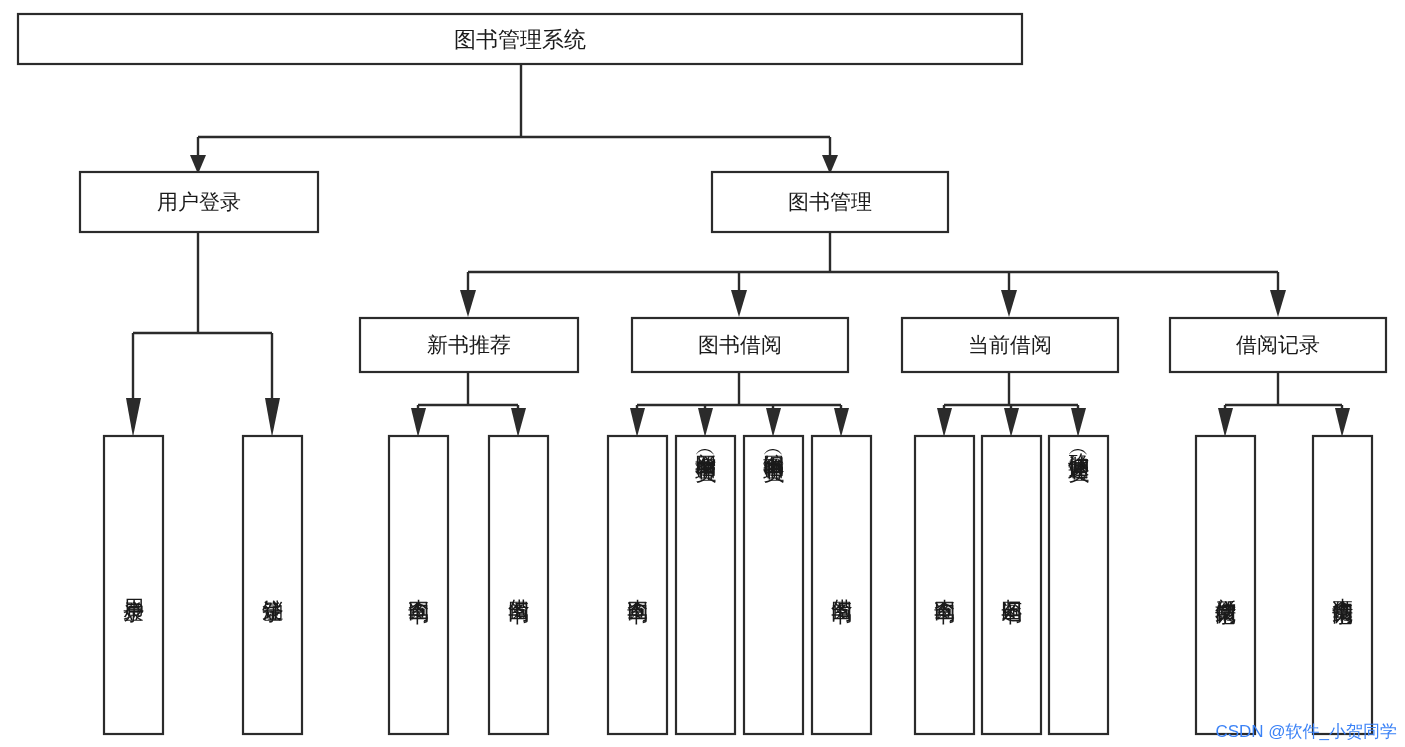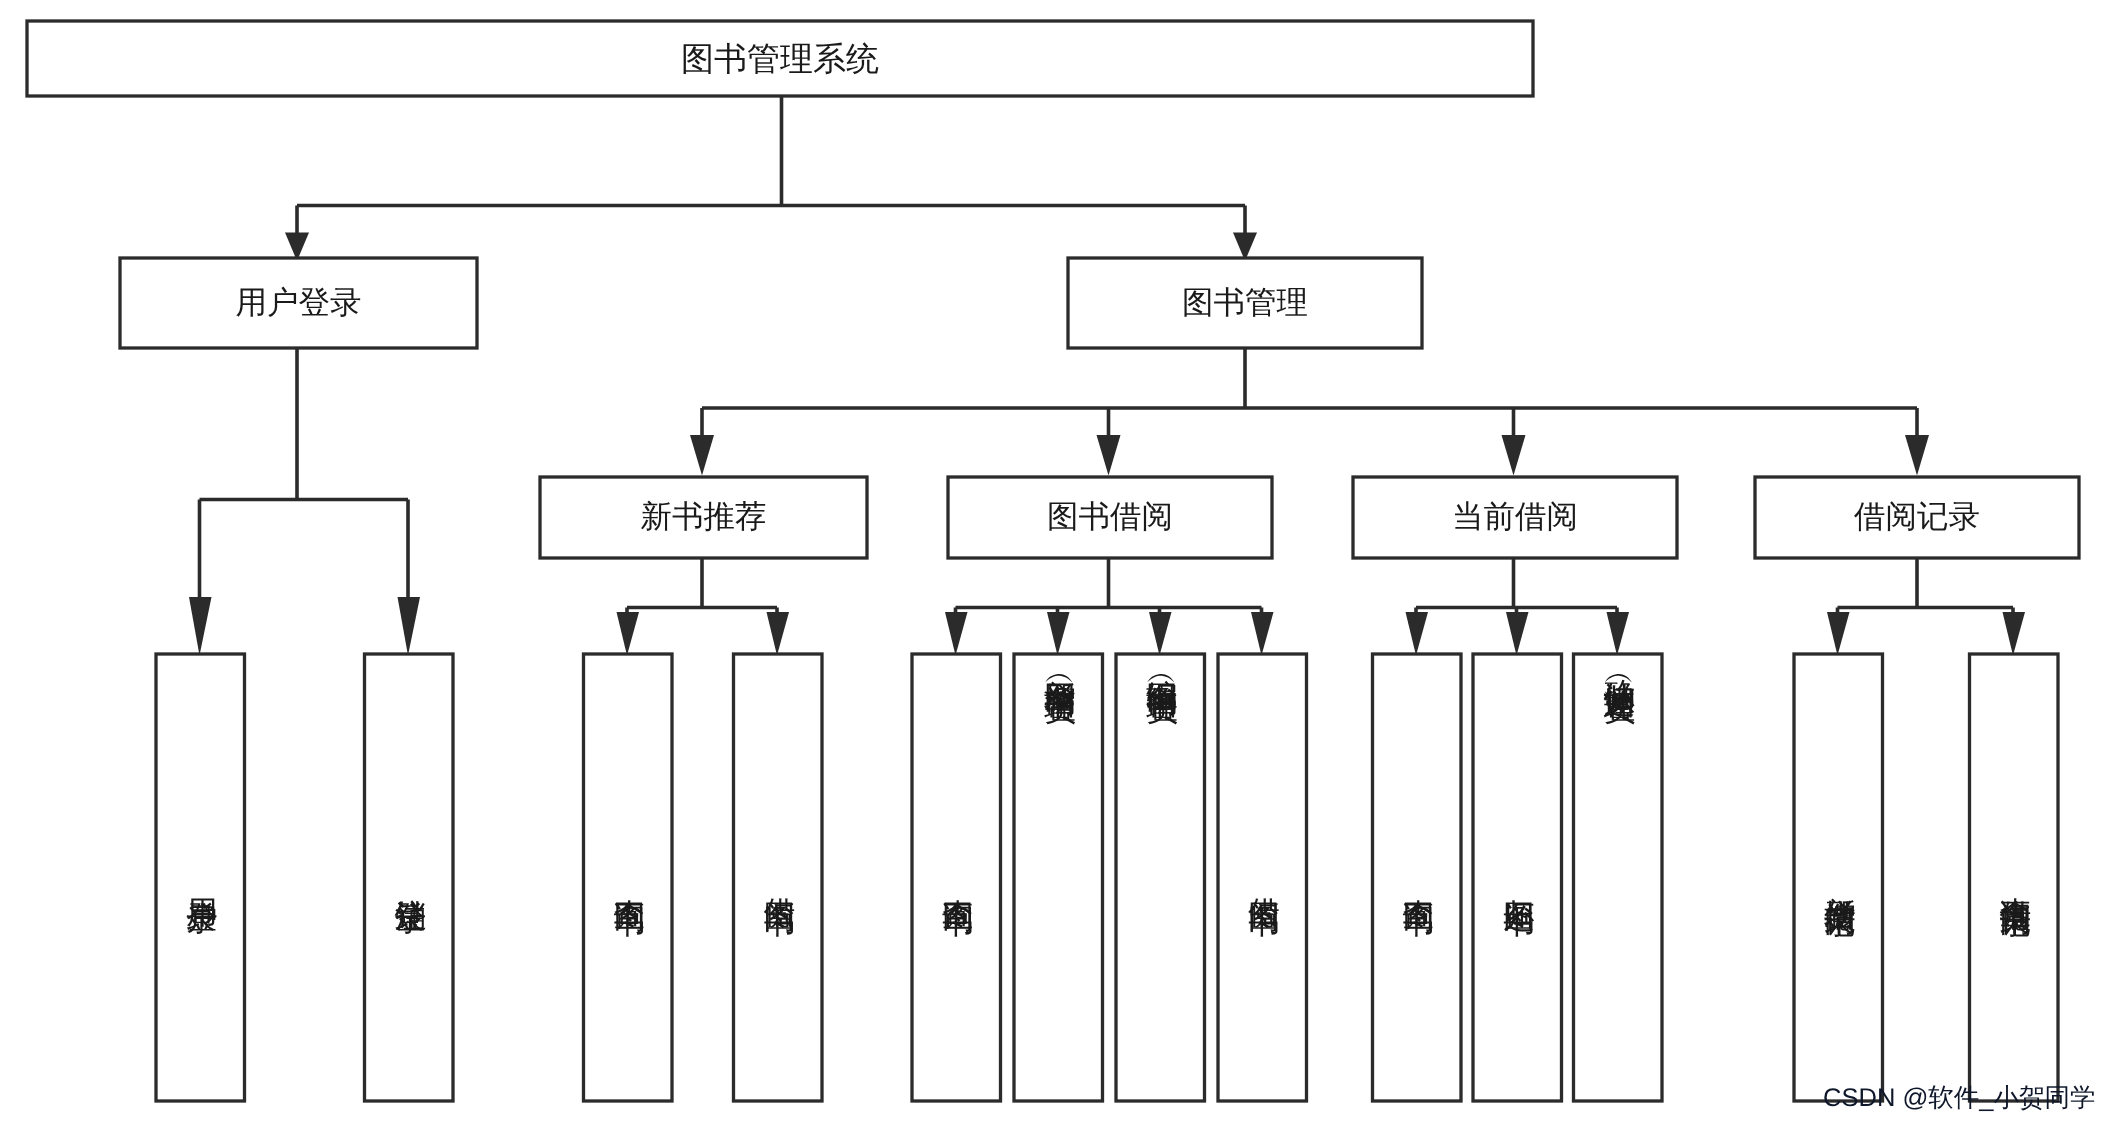--- a/index.html
+++ b/index.html
@@ -70,21 +70,21 @@
     color: #1a1a1a;
     letter-spacing: 1.5px;
     white-space: nowrap;
   }
   .watermark {
     position: absolute;
     right: 8px;
     bottom: 4px;
     font-family: "Liberation Sans", "DejaVu Sans", sans-serif;
     font-size: 17px;
-    color: #0f172a;
+    color: #3b82f6;
     white-space: nowrap;
     pointer-events: none;
   }
 </style>
 </head>
 <body>
 
 <div id="diagram-root">
 
   <svg class="diagram-canvas" viewBox="0 0 1405 747">

